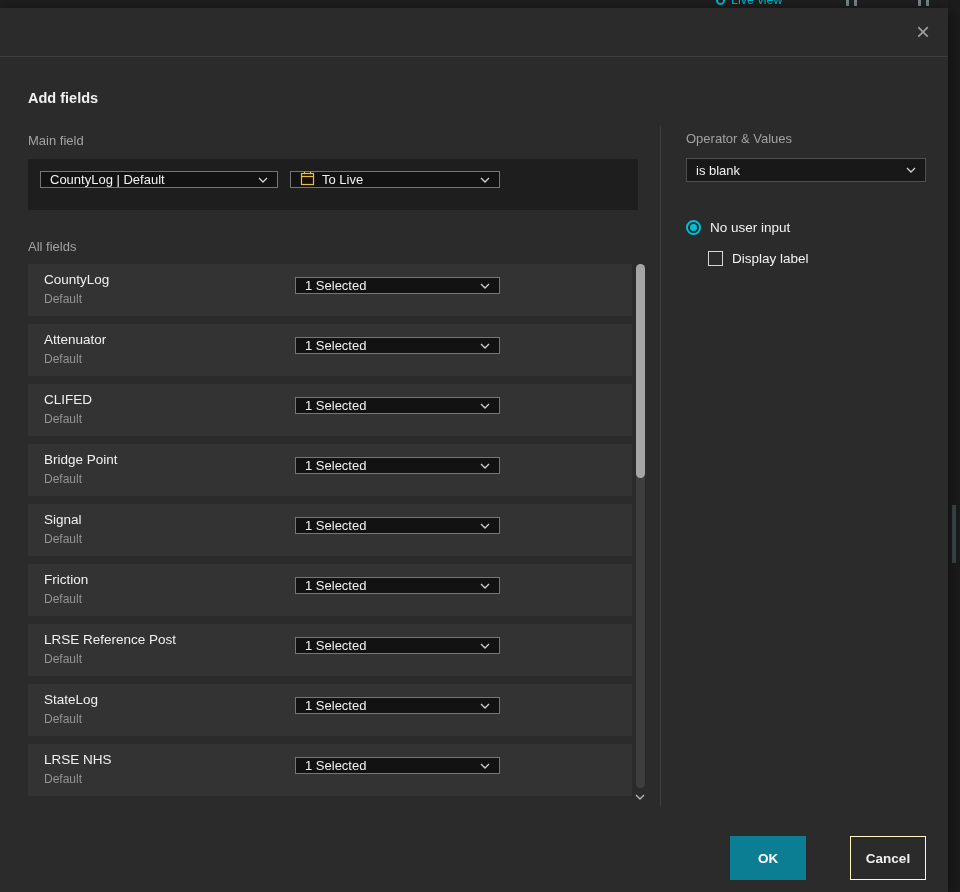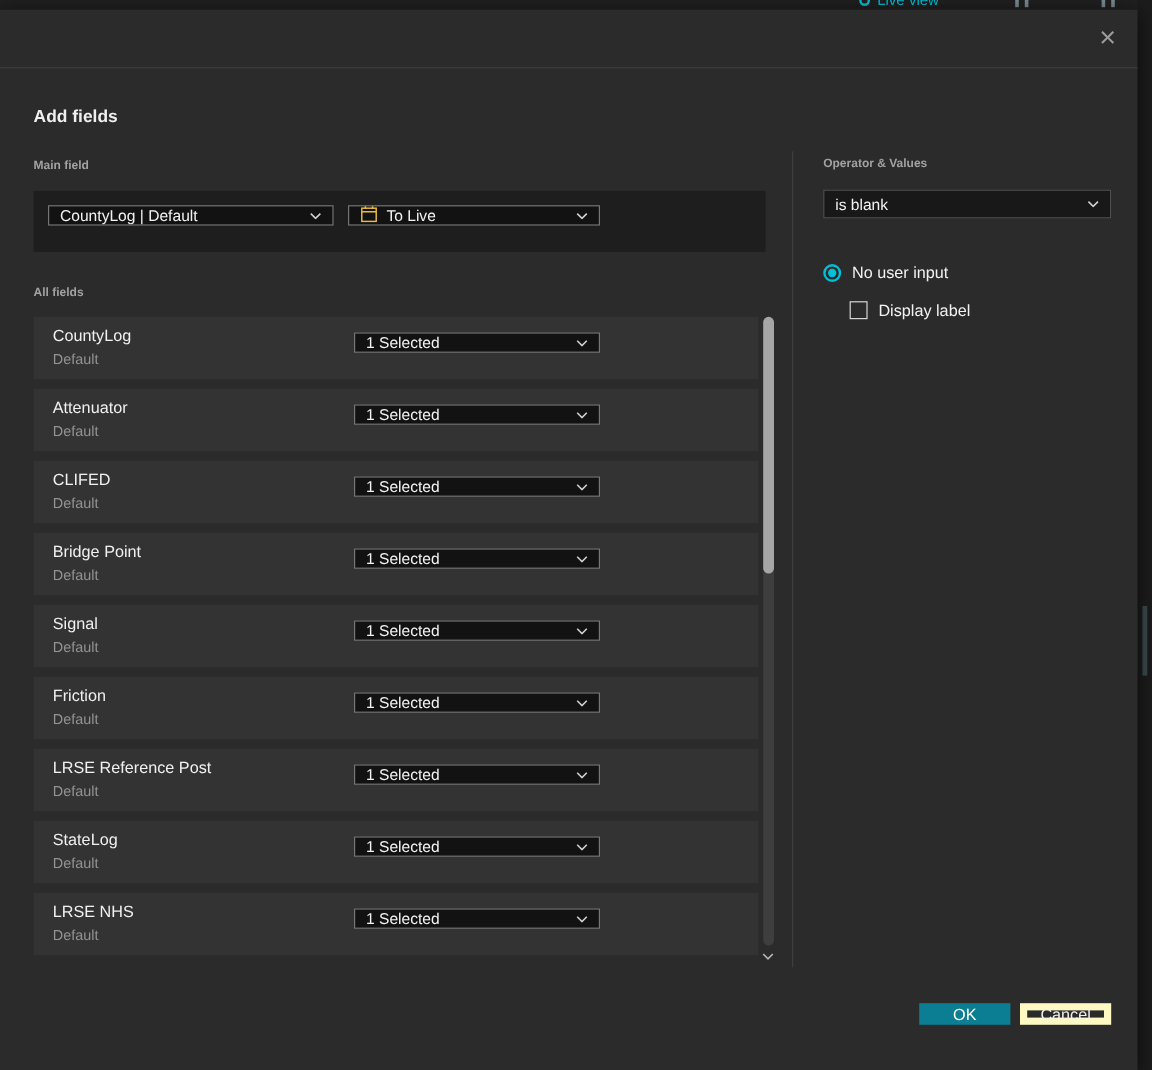--- a/index.html
+++ b/index.html
@@ -24,21 +24,21 @@
 
   
   .dialog { position: absolute; left: 0; top: 8px; width: 948px; height: 884px; background: #2b2b2b; box-shadow: 0 2px 16px rgba(0,0,0,.6); }
 
   .dlg-header { position: absolute; top: 0; left: 0; right: 0; height: 49px; border-bottom: 1px solid #3e3e3e; display: flex; align-items: center; padding: 0 18px 0 13px; }
   .dlg-title { font-size: 16px; font-weight: 700; color: #f5f5f5; letter-spacing: .2px; }
   .close-btn { margin-left: auto; font-size: 24px; color: #9c9c9c; cursor: pointer; line-height: 1; font-weight: 400; }
 
   .section-title { position: absolute; left: 28px; top: 82px; font-size: 14.5px; font-weight: 700; color: #f0f0f0; }
 
-  .sub-label { position: absolute; font-size: 10px; font-weight: 700; color: #a2a2a2; }
+  .sub-label { position: absolute; font-size: 13px; font-weight: 400; color: #a2a2a2; }
   .lbl-mainfield { left: 28px; top: 125px; }
   .lbl-allfields { left: 28px; top: 231px; }
   .lbl-operator  { left: 686px; top: 123px; }
 
   .main-strip { position: absolute; left: 28px; top: 151px; width: 610px; height: 51px; background: #1e1e1e; }
 
   .dropdown { position: absolute; height: 17px; background: #121212; border: 1px solid #757575; display: flex; align-items: center; padding: 0 9px; font-size: 13px; color: #f2f2f2; cursor: pointer; }
   .dropdown .dd-label { white-space: nowrap; overflow: hidden; }
   .dropdown .chev { margin-left: auto; display: flex; }
   .dd-mainfield { left: 12px; top: 12px; width: 238px; }
@@ -60,23 +60,23 @@
 
   .radio-row { position: absolute; left: 686px; top: 212px; display: flex; align-items: center; gap: 9px; cursor: pointer; }
   .radio-outer { width: 15px; height: 15px; border: 2px solid var(--accent); border-radius: 50%; display: flex; align-items: center; justify-content: center; flex: 0 0 auto; }
   .radio-dot { width: 7px; height: 7px; background: var(--accent); border-radius: 50%; }
   .ctl-label { font-size: 13.5px; color: #f2f2f2; }
 
   .check-row { position: absolute; left: 708px; top: 243px; display: flex; align-items: center; gap: 9px; cursor: pointer; }
   .checkbox { width: 15px; height: 15px; border: 1.5px solid #d6d6d6; background: transparent; flex: 0 0 auto; }
 
   .footer { position: absolute; right: 22px; top: 828px; display: flex; gap: 8px; }
-  .btn { width: 76px; height: 18px; display: flex; align-items: center; justify-content: center; font-size: 13.5px; cursor: pointer; }
+  .btn { width: 76px; height: 44px; display: flex; align-items: center; justify-content: center; font-size: 13.5px; cursor: pointer; font-weight: bold; }
   .btn-ok { background: var(--primary); color: #ffffff; }
-  .btn-cancel { background: transparent; border: 6px solid #fef9c3; color: #f0f0f0; }
+  .btn-cancel { background: transparent; border: 1px solid #fef9c3; color: #f0f0f0; margin-left: 36px; }
 </style>
 </head>
 <body>
 
 <div class="app-strip">
   <div class="live-wrap">
     <span class="live-dot"></span>
     <span>Live view</span>
   </div>
   <div class="strip-bars g1">

